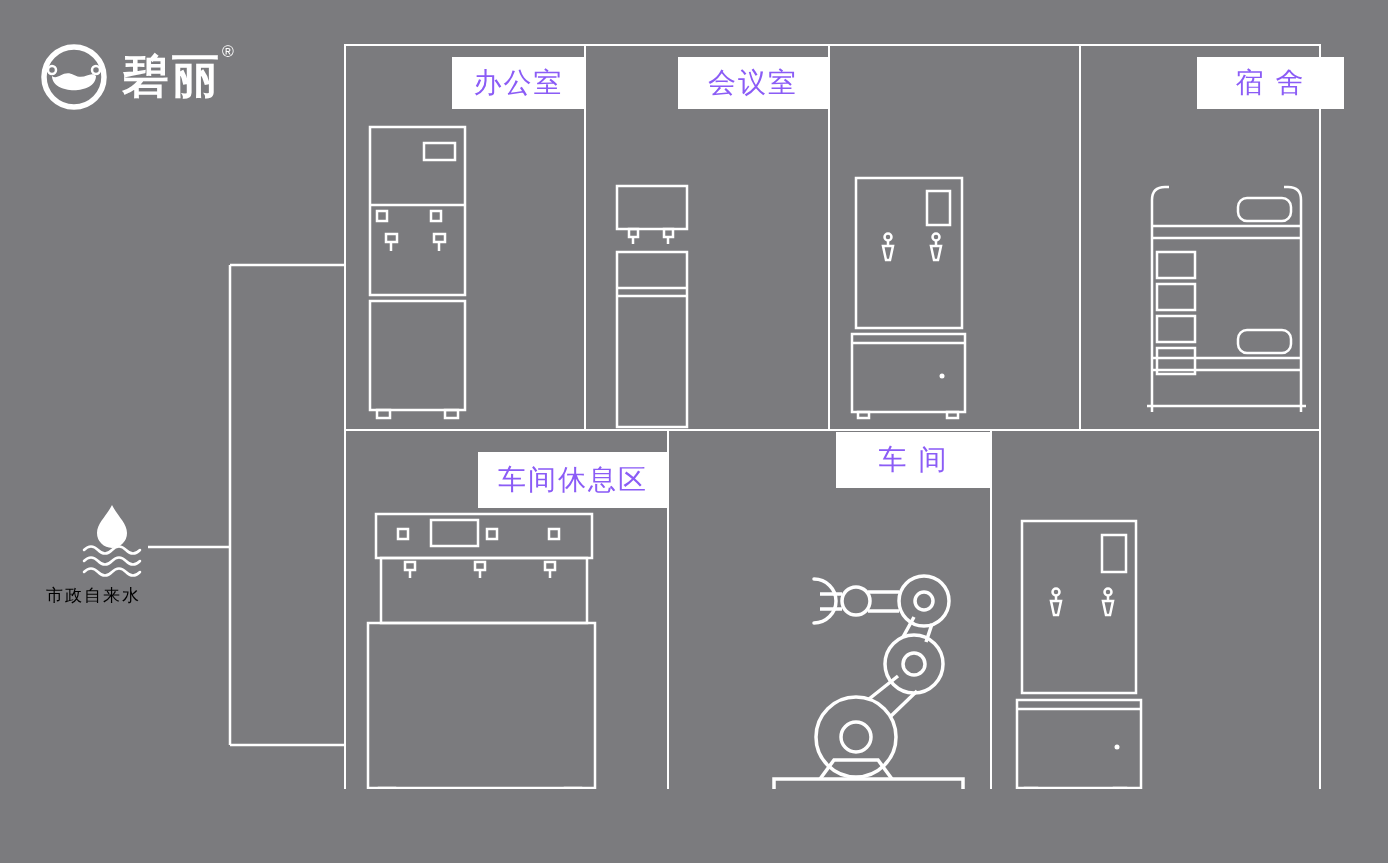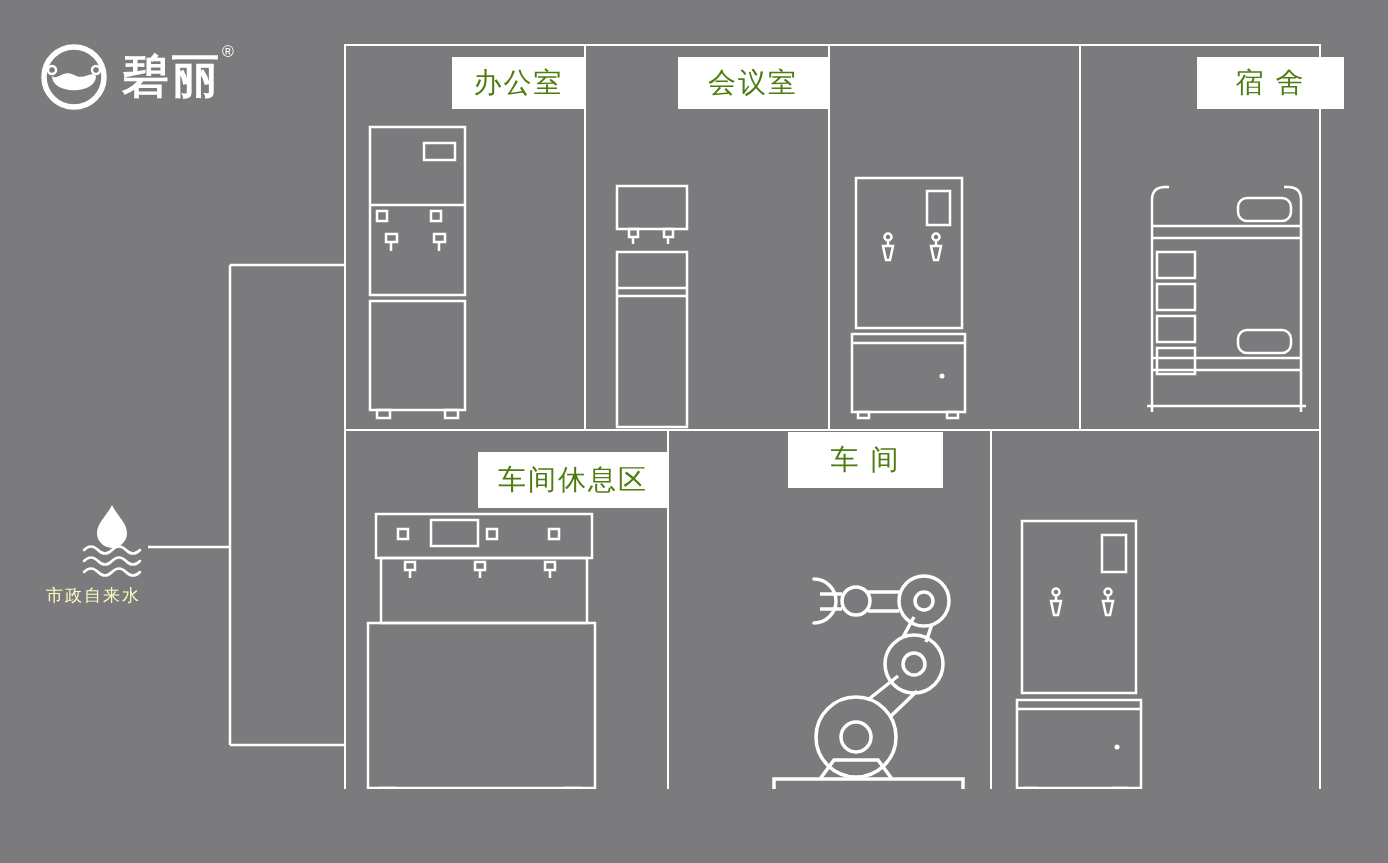--- a/index.html
+++ b/index.html
@@ -9,21 +9,21 @@
     width: 1388px;
     height: 789px;
     background: #7b7b7e;
     overflow: hidden;
     font-family: "Liberation Sans", sans-serif;
   }
   .diagram-svg { position: absolute; left: 0; top: 0; z-index: 1; }
   .room-label {
     position: absolute;
     background: #ffffff;
-    color: #4d7c0f;
+    color: #8b5cf6;
     display: flex;
     align-items: center;
     justify-content: center;
     font-size: 28px;
     font-weight: 500;
     letter-spacing: 2px;
     z-index: 2;
     white-space: pre;
   }
   .logo {
@@ -46,21 +46,21 @@
   .logo-reg {
     color: #ffffff;
     font-size: 16px;
     line-height: 16px;
     margin-top: 6px;
   }
   .source-label {
     position: absolute;
     left: 46px;
     top: 584px;
-    color: #fef9c3;
+    color: #000000;
     font-size: 17px;
     letter-spacing: 2px;
     z-index: 2;
   }
 </style>
 </head>
 <body>
 
 <div class="stage">
 
@@ -206,17 +206,17 @@
   <div class="logo">
     <div class="logo-mark-wrap"></div>
     <span class="logo-text">碧丽</span>
     <span class="logo-reg">®</span>
   </div>
 
   <div class="room-label" style="left:452px; top:57px; width:133px; height:52px;">办公室</div>
   <div class="room-label" style="left:678px; top:57px; width:150px; height:52px;">会议室</div>
   <div class="room-label" style="left:1172px; top:57px; width:147px; height:52px;margin-left:25px;">宿 舍</div>
   <div class="room-label" style="left:478px; top:452px; width:190px; height:56px;">车间休息区</div>
-  <div class="room-label" style="left:788px; top:432px; width:155px; height:56px;">车 间</div>
+  <div class="room-label" style="left:836px; top:432px; width:155px; height:56px;">车 间</div>
 
   <div class="source-label">市政自来水</div>
 
 </div>
 
 </body></html>

